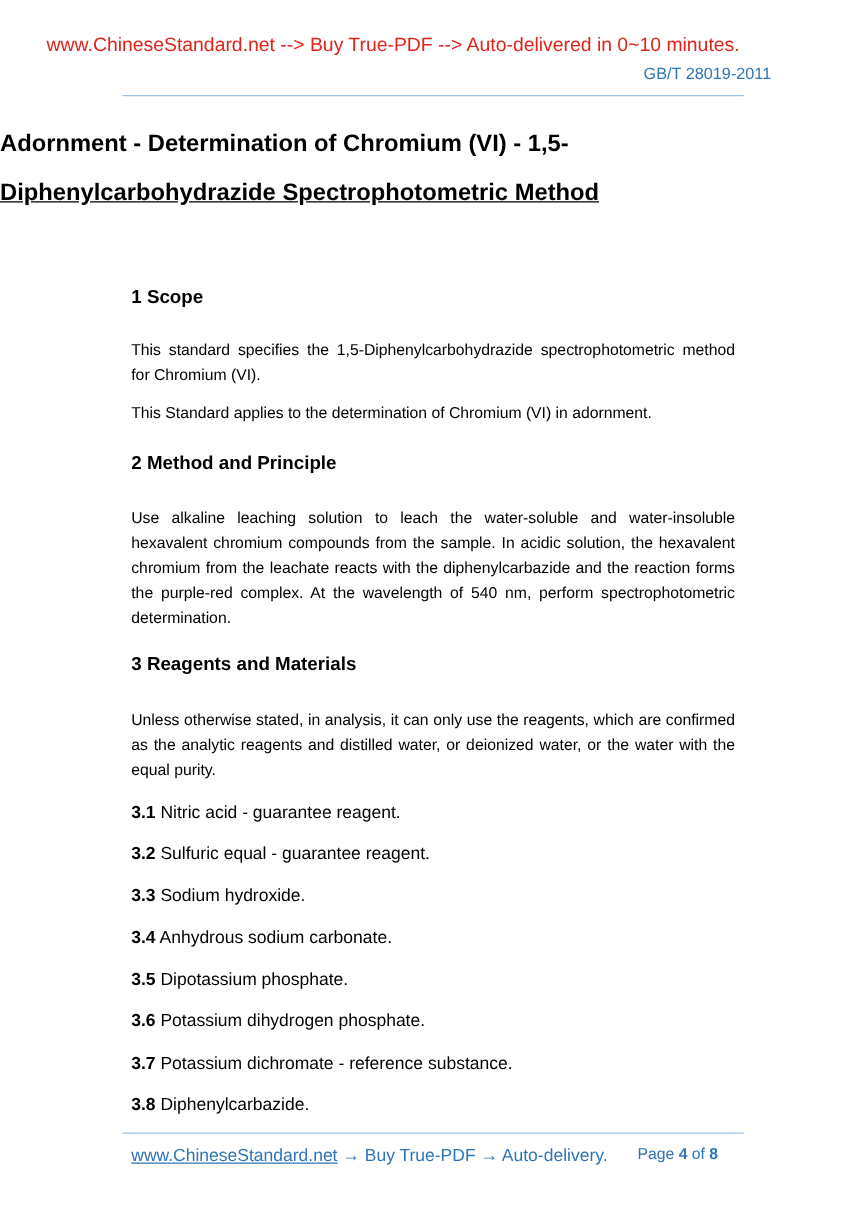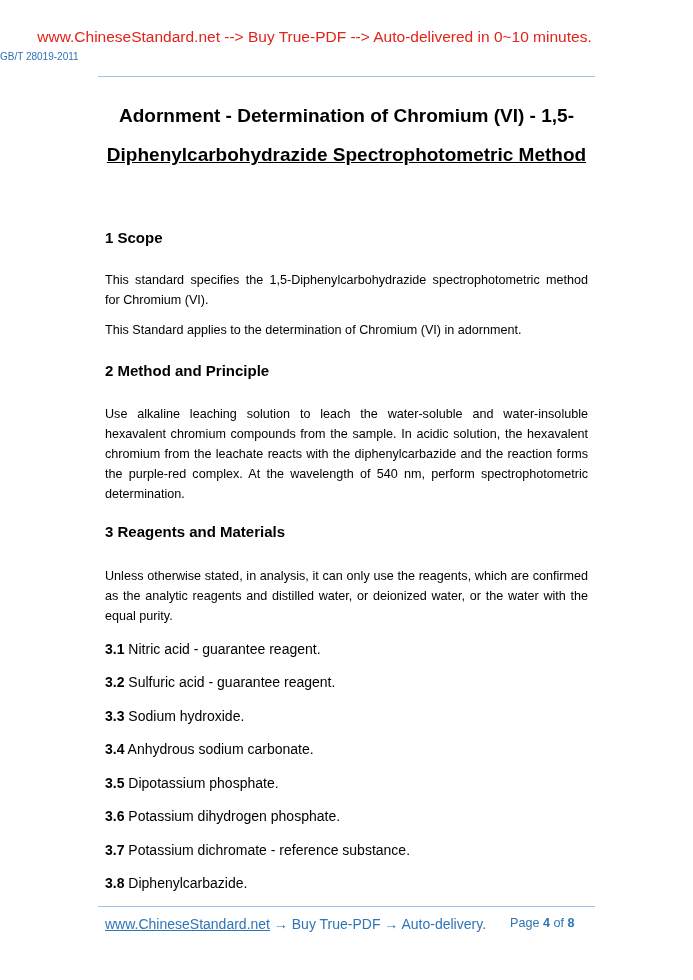--- a/index.html
+++ b/index.html
@@ -1,22 +1,22 @@
 <!DOCTYPE html>
 <html><head>
 <meta charset="utf-8">
 <style>
   html, body { margin: 0; padding: 0; background: #ffffff; }
   body { width: 693px; height: 980px; position: relative; font-family: "Liberation Sans", sans-serif; color: #000; overflow: hidden; }
   .top-banner { position: absolute; top: 28px; left: 0; width: 629px; text-align: center; color: #e2231a; font-size: 15.5px; }
-  .doc-code { position: absolute; top: 51px; left: 0; width: 617px; text-align: left; color: #2e75b6; font-size: 10px; }
+  .doc-code { position: absolute; top: 51px; left: 0; width: 617px; text-align: right; color: #2e75b6; font-size: 13px; }
   .rule { position: absolute; left: 98px; width: 497px; height: 1px; background: #9dc3e6; }
   .rule.top { top: 76px; }
   .rule.bottom { top: 906px; }
-  .title { position: absolute; left: 0; width: 693px; text-align: center; font-weight: bold; font-size: 19px; }
+  .title { position: absolute; left: 0; width: 693px; text-align: left; font-weight: bold; font-size: 19px; }
   .title.l1 { top: 105px; }
   .title.l2 { top: 144px; text-decoration: underline; }
   .h1 { position: absolute; left: 105px; font-weight: bold; font-size: 15px; }
   .para { position: absolute; left: 105px; width: 483px; font-size: 12.6px; line-height: 20px; text-align: justify; }
   .item { position: absolute; left: 105px; font-size: 14px; }
   .item b { font-weight: bold; }
   .footer-link { position: absolute; top: 916px; left: 105px; font-size: 14px; color: #2e75b6; }
   .footer-link a { color: #2e75b6; text-decoration: underline; }
   .footer-page { position: absolute; top: 916px; left: 510px; font-size: 12.6px; color: #2e75b6; }
   .footer-page b { font-weight: bold; }
@@ -35,21 +35,21 @@
 <div class="para" style="top:270px;">This standard specifies the 1,5-Diphenylcarbohydrazide spectrophotometric method for Chromium (VI).</div>
 <div class="para" style="top:320px;">This Standard applies to the determination of Chromium (VI) in adornment.</div>
 
 <div class="h1" style="top:362px;">2 Method and Principle</div>
 <div class="para" style="top:404px;">Use alkaline leaching solution to leach the water-soluble and water-insoluble hexavalent chromium compounds from the sample. In acidic solution, the hexavalent chromium from the leachate reacts with the diphenylcarbazide and the reaction forms the purple-red complex. At the wavelength of 540 nm, perform spectrophotometric determination.</div>
 
 <div class="h1" style="top:523px;">3 Reagents and Materials</div>
 <div class="para" style="top:566px;">Unless otherwise stated, in analysis, it can only use the reagents, which are confirmed as the analytic reagents and distilled water, or deionized water, or the water with the equal purity.</div>
 
 <div class="item" style="top:641px;"><b>3.1</b> <span>Nitric acid - guarantee reagent.</span></div>
-<div class="item" style="top:674px;"><b>3.2</b> <span>Sulfuric acid - guarantee reagent.</span></div>
+<div class="item" style="top:674px;"><b>3.2</b> <span>Sulfuric equal - guarantee reagent.</span></div>
 <div class="item" style="top:708px;"><b>3.3</b> <span>Sodium hydroxide.</span></div>
 <div class="item" style="top:741px;"><b>3.4</b> <span>Anhydrous sodium carbonate.</span></div>
 <div class="item" style="top:775px;"><b>3.5</b> <span>Dipotassium phosphate.</span></div>
 <div class="item" style="top:808px;"><b>3.6</b> <span>Potassium dihydrogen phosphate.</span></div>
 <div class="item" style="top:842px;"><b>3.7</b> <span>Potassium dichromate - reference substance.</span></div>
 <div class="item" style="top:875px;"><b>3.8</b> <span>Diphenylcarbazide.</span></div>
 
 <div class="rule bottom"></div>
 <div class="footer-link"><a>www.ChineseStandard.net</a><span> → Buy True-PDF → Auto-delivery.</span></div>
 <div class="footer-page"><span>Page</span>&nbsp;<b>4</b>&nbsp;<span>of</span>&nbsp;<b>8</b></div>

